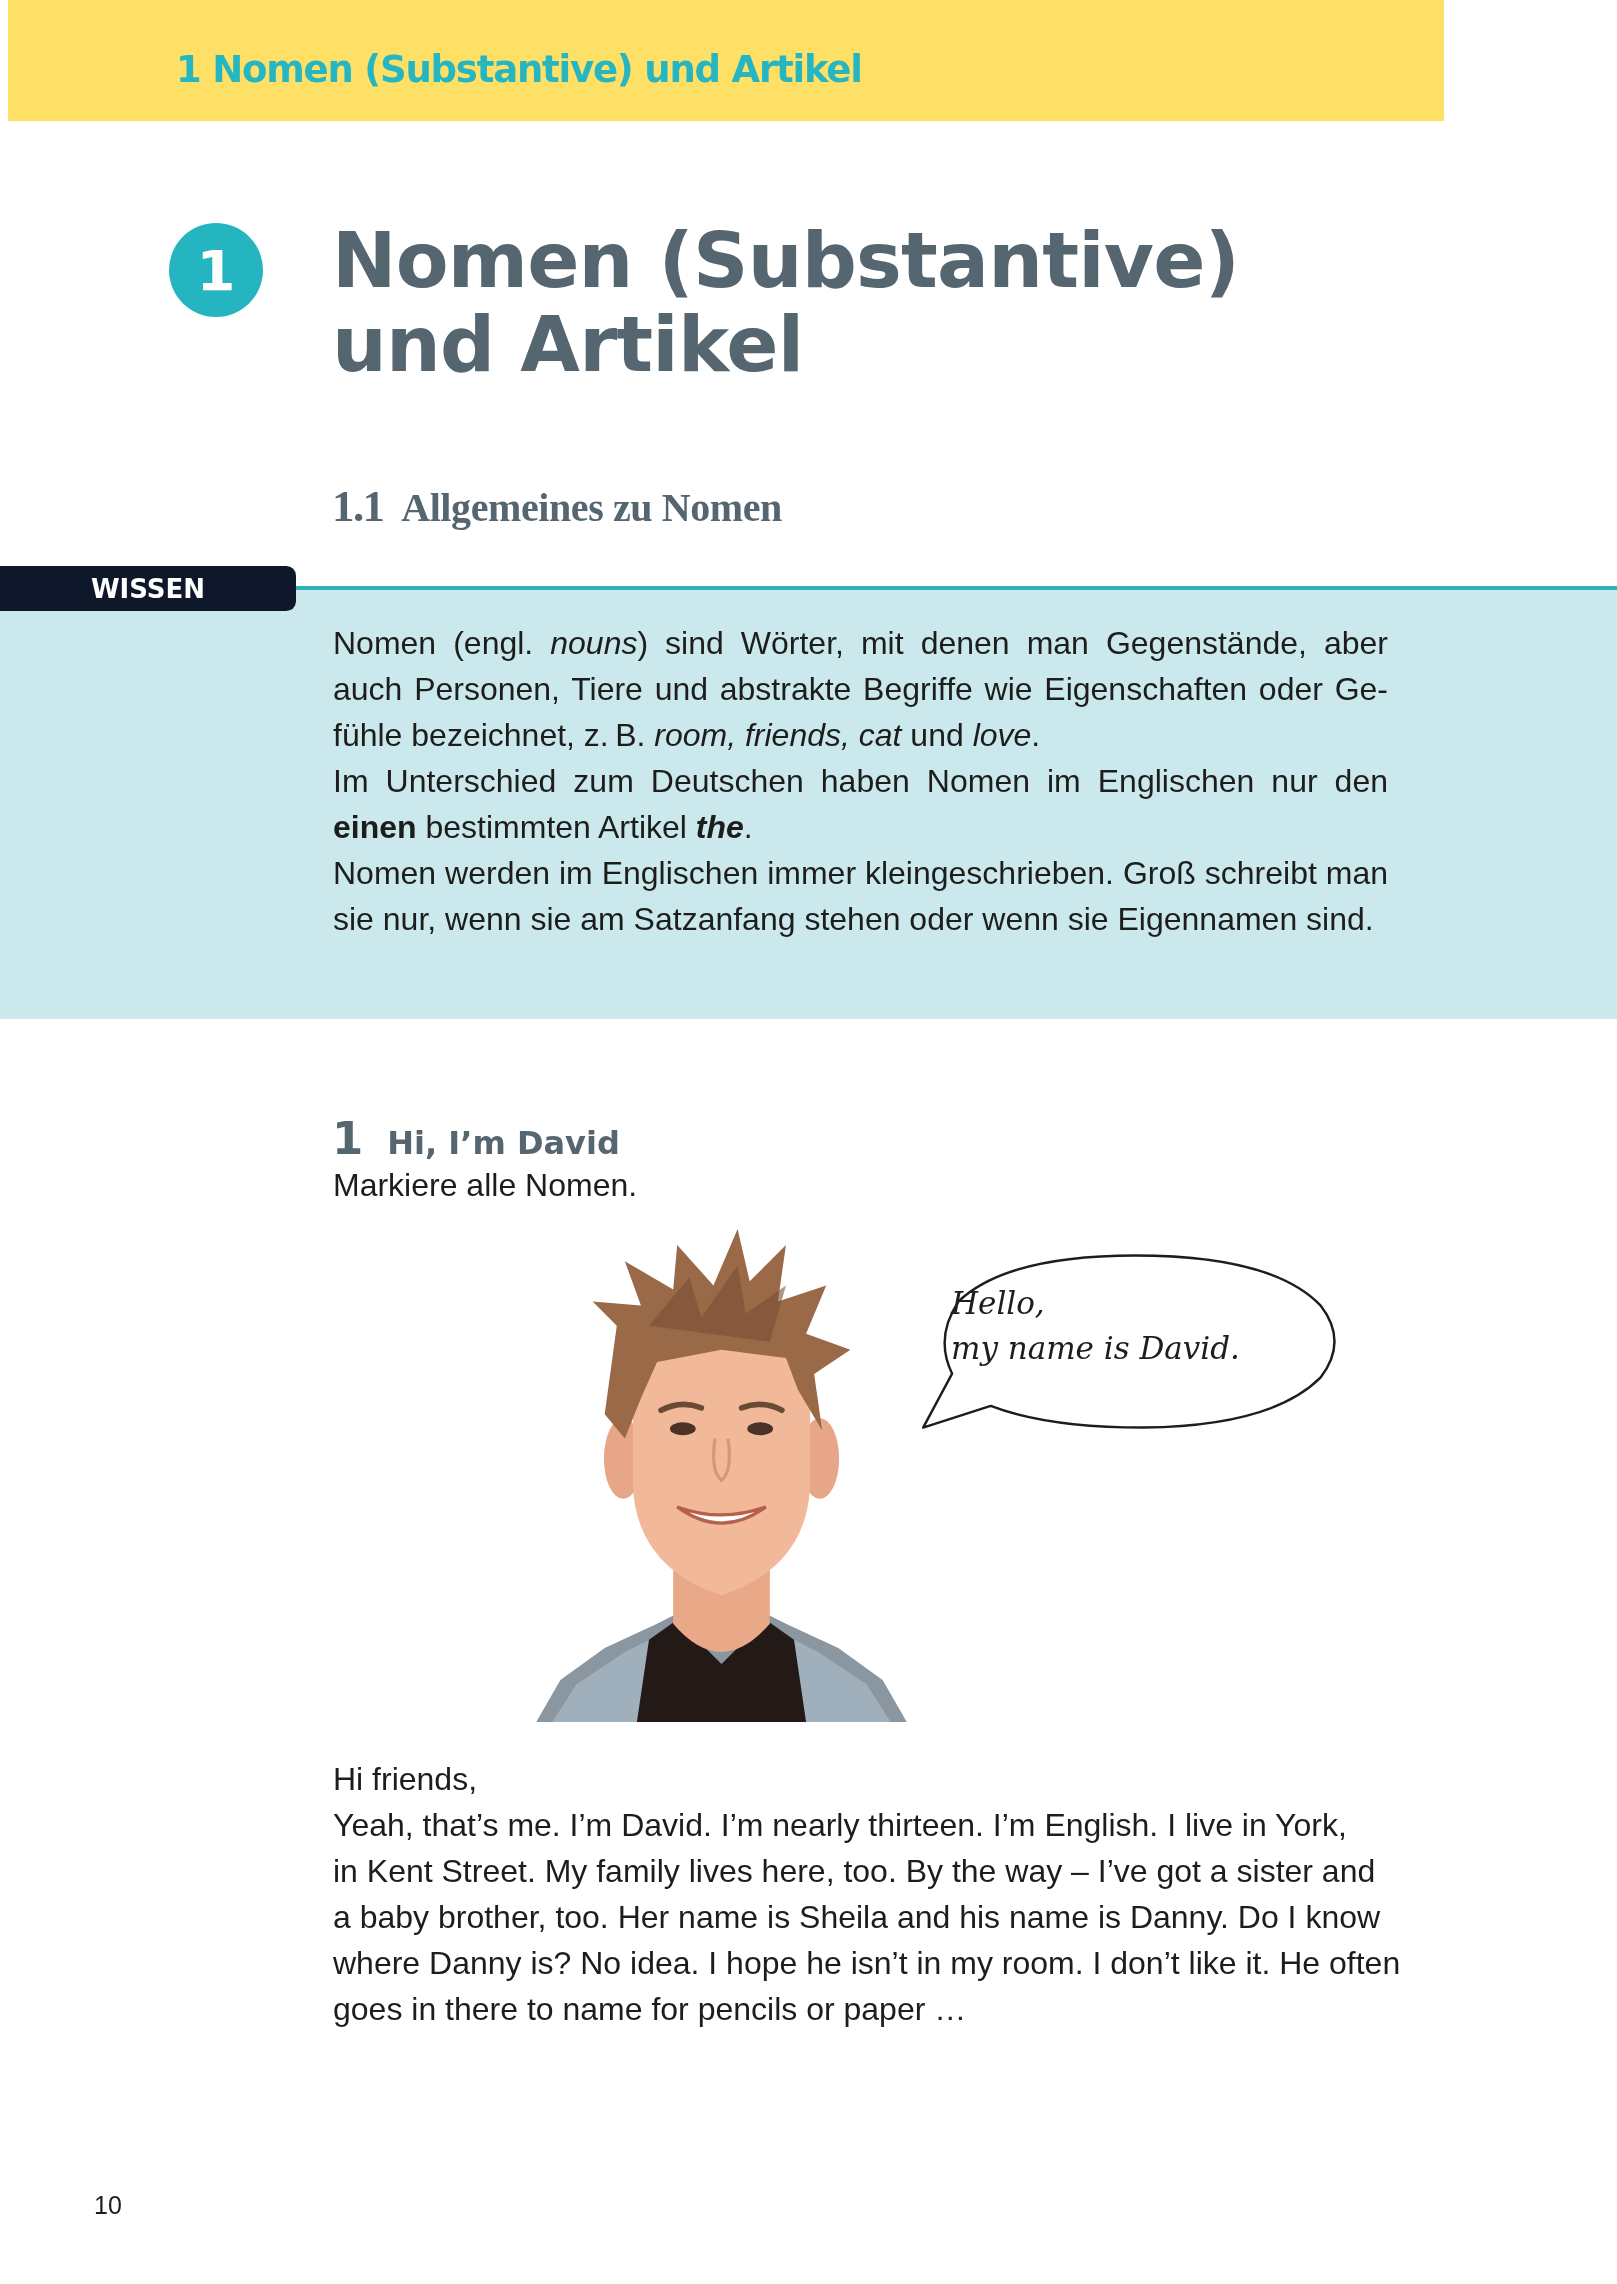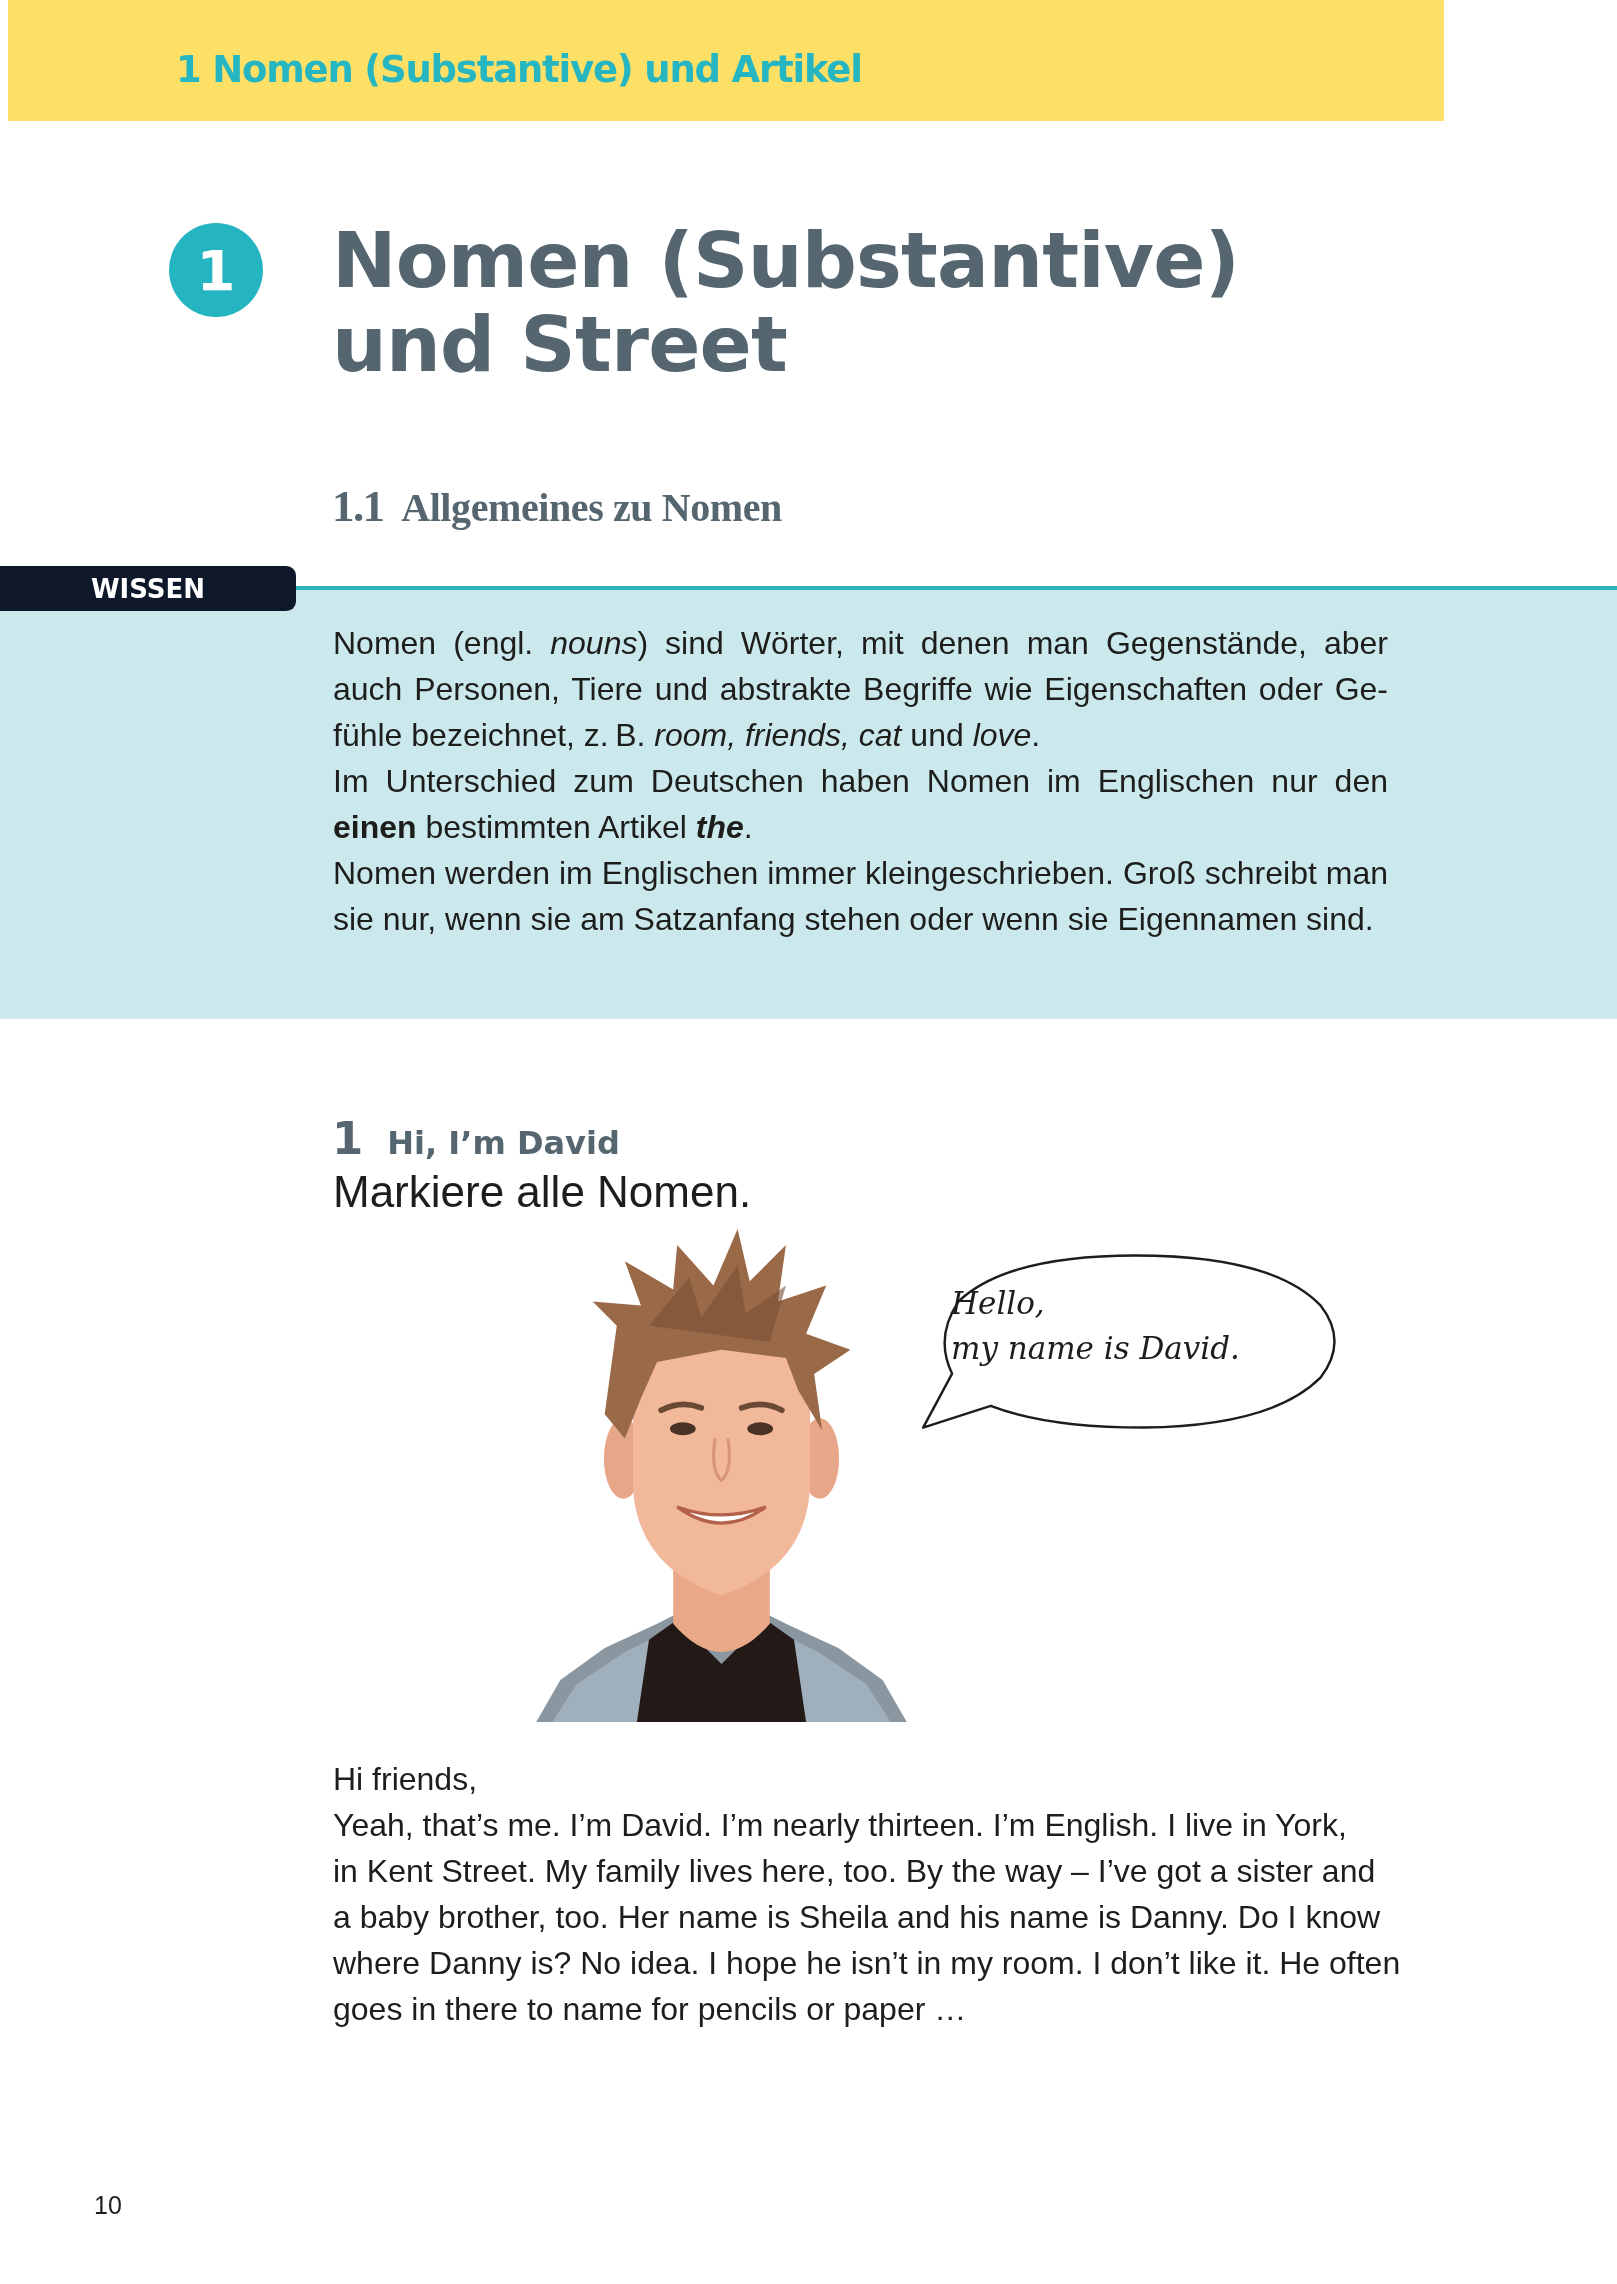--- a/index.html
+++ b/index.html
@@ -67,21 +67,21 @@
   .wissen-text p { margin: 0; }
 
   
   .exercise-head {
     position: absolute; left: 332px; top: 1112px; white-space: nowrap; color: #556670;
     font-family: "DejaVu Sans", sans-serif; font-weight: bold;
   }
   .exercise-head .num { font-size: 45px; }
   .exercise-head .txt { font-size: 32px; margin-left: 24px; }
   .exercise-instruction {
-    position: absolute; left: 333px; top: 1167px; font-size: 44px; color: #1d1d1b; white-space: nowrap;
+    position: absolute; left: 333px; top: 1167px; font-size: 32px; color: #1d1d1b; white-space: nowrap;
   }
 
   
   .photo {
     position: absolute; left: 528px; top: 1229px; width: 387px; height: 493px;
   }
   .bubble {
     position: absolute; left: 918px; top: 1241px; width: 451px; height: 193px;
   }
   .bubble-text {
@@ -105,21 +105,21 @@
 
 <div class="running-header">
   <div class="title">1  Nomen (Substantive) und Artikel</div>
 </div>
 
 <div class="chapter-badge">
   <span>1</span>
 </div>
 <div class="chapter-title">
   <div>Nomen (Substantive)</div>
-  <div>und Street</div>
+  <div>und Artikel</div>
 </div>
 
 <div class="section-title">
   <span class="num">1.1</span><span class="txt">Allgemeines zu Nomen</span>
 </div>
 
 <div class="wissen-box"></div>
 <div class="wissen-rule"></div>
 <div class="wissen-tab">
   <span>WISSEN</span>

